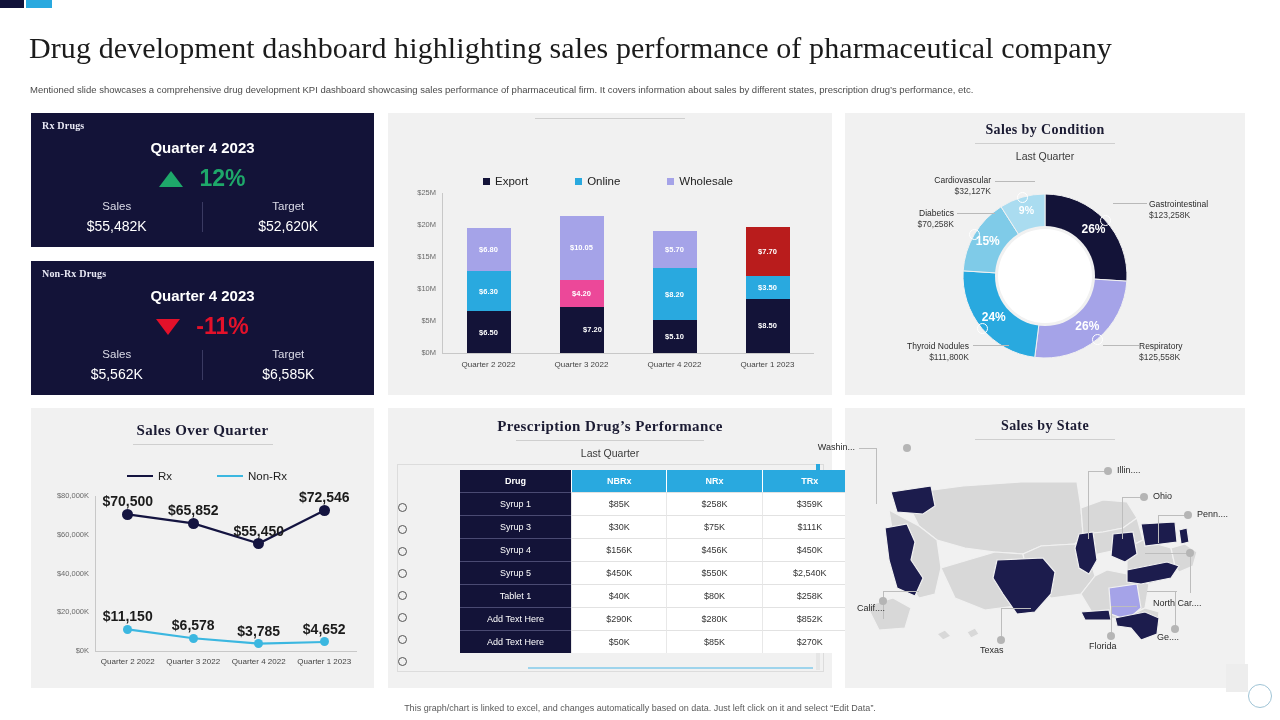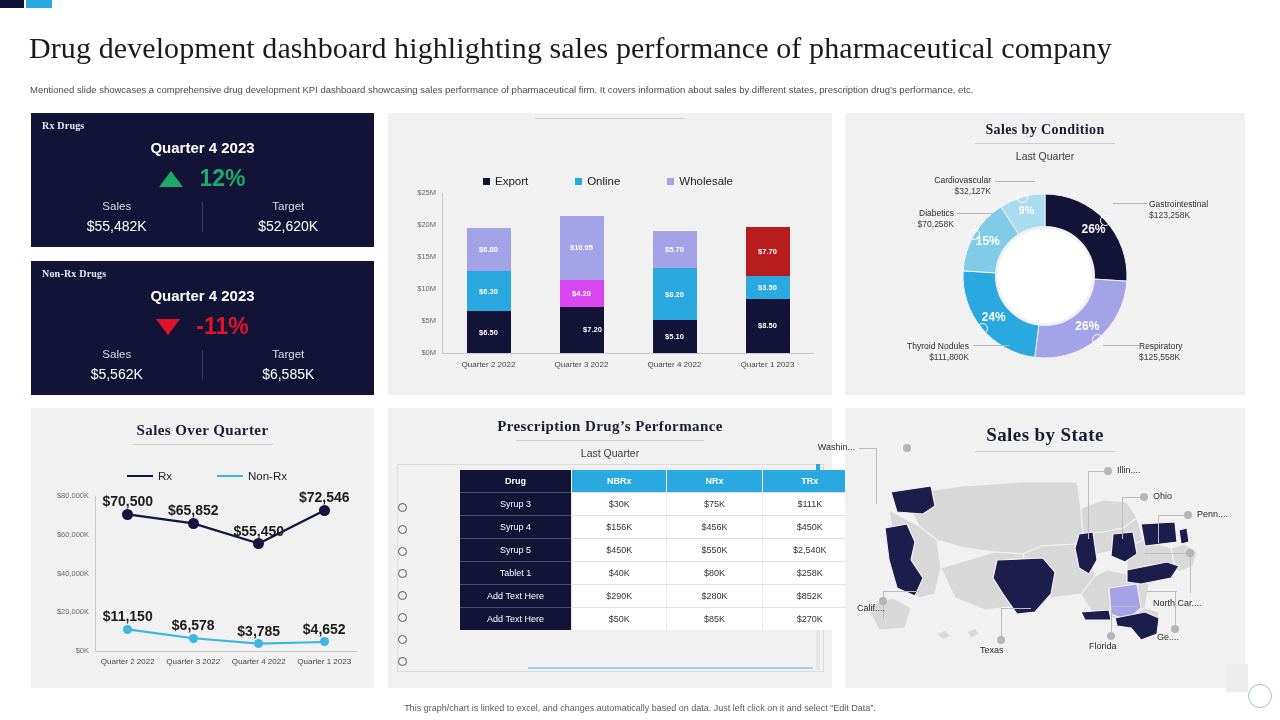--- a/index.html
+++ b/index.html
@@ -202,21 +202,21 @@
         </div>
         <div class="seg" style="height: 43.52px; background: rgb(165, 163, 232);">
           <span>$6.80</span>
         </div>
       </div>
       <div class="cat-lab" style="left: 1.5px; top: 167px; width: 90px;">Quarter 2 2022</div>
       <div class="bar-col" style="left: 117.5px; width: 44px; top: 0px; height: 160px;">
         <div class="seg" style="height: 46.08px; background: rgb(19, 19, 56); padding-left: 22px;">
           <span>$7.20</span>
         </div>
-        <div class="seg" style="height: 26.88px; background: #d946ef;">
+        <div class="seg" style="height: 26.88px; background: #ec4899;">
           <span>$4.20</span>
         </div>
         <div class="seg" style="height: 64.32px; background: rgb(165, 163, 232);">
           <span>$10.05</span>
         </div>
       </div>
       <div class="cat-lab" style="left: 94.5px; top: 167px; width: 90px;">Quarter 3 2022</div>
       <div class="bar-col" style="left: 210.5px; width: 44px; top: 0px; height: 160px;">
         <div class="seg" style="height: 32.64px; background: rgb(19, 19, 56);">
           <span>$5.10</span>
@@ -364,20 +364,26 @@
       <thead>
         <tr>
           <th class="th-drug" style="width: 112px;">Drug</th>
           <th class="th-m" style="width: 95px;">NBRx</th>
           <th class="th-m" style="width: 95px;">NRx</th>
           <th class="th-m" style="width: 95px;">TRx</th>
         </tr>
       </thead>
       <tbody>
         <tr>
+          <td class="td-drug">Syrup 1</td>
+          <td class="td-v">$85K</td>
+          <td class="td-v">$258K</td>
+          <td class="td-v">$359K</td>
+        </tr>
+        <tr>
           <td class="td-drug">Syrup 3</td>
           <td class="td-v">$30K</td>
           <td class="td-v">$75K</td>
           <td class="td-v">$111K</td>
         </tr>
         <tr>
           <td class="td-drug">Syrup 4</td>
           <td class="td-v">$156K</td>
           <td class="td-v">$456K</td>
           <td class="td-v">$450K</td>
@@ -405,21 +411,21 @@
           <td class="td-v">$50K</td>
           <td class="td-v">$85K</td>
           <td class="td-v">$270K</td>
         </tr>
       </tbody>
     </table>
   <div class="tbl-underline" style="left:140px;top:259px;width:285px;"></div>
 </div>
 
 <div class="panel" style="left:845px;top:408px;width:400px;height:280px;">
-  <div class="panel-title" style="margin-top:16px;font-size:19px;">Sales by State</div>
+  <div class="panel-title" style="margin-top:10px;font-size:14px;">Sales by State</div>
   <div class="title-rule" style="width:140px;"></div>
 
   <svg class="map-svg" viewBox="0 0 400 210" style="left:0px;top:40px;width:400px;height:210px;">
 
     <g fill="#d8d8d8" stroke="#f1f1f1" stroke-width="1.2">
       <path d="M58,46 L118,38 L176,34 L232,34 L236,60 L238,86 L230,96 L196,98 L178,106 L150,104 L120,100 L92,92 L74,78 Z"></path>
       <path d="M44,62 L74,78 L92,92 L96,120 L90,146 L74,150 L60,130 L50,100 Z"></path>
       <path d="M96,120 L150,104 L178,106 L184,134 L170,158 L140,162 L110,150 Z"></path>
       <path d="M178,106 L196,98 L230,96 L244,108 L250,128 L236,146 L206,150 L184,134 Z"></path>
       <path d="M236,60 L238,86 L258,84 L278,80 L292,70 L282,54 L258,52 Z"></path>

